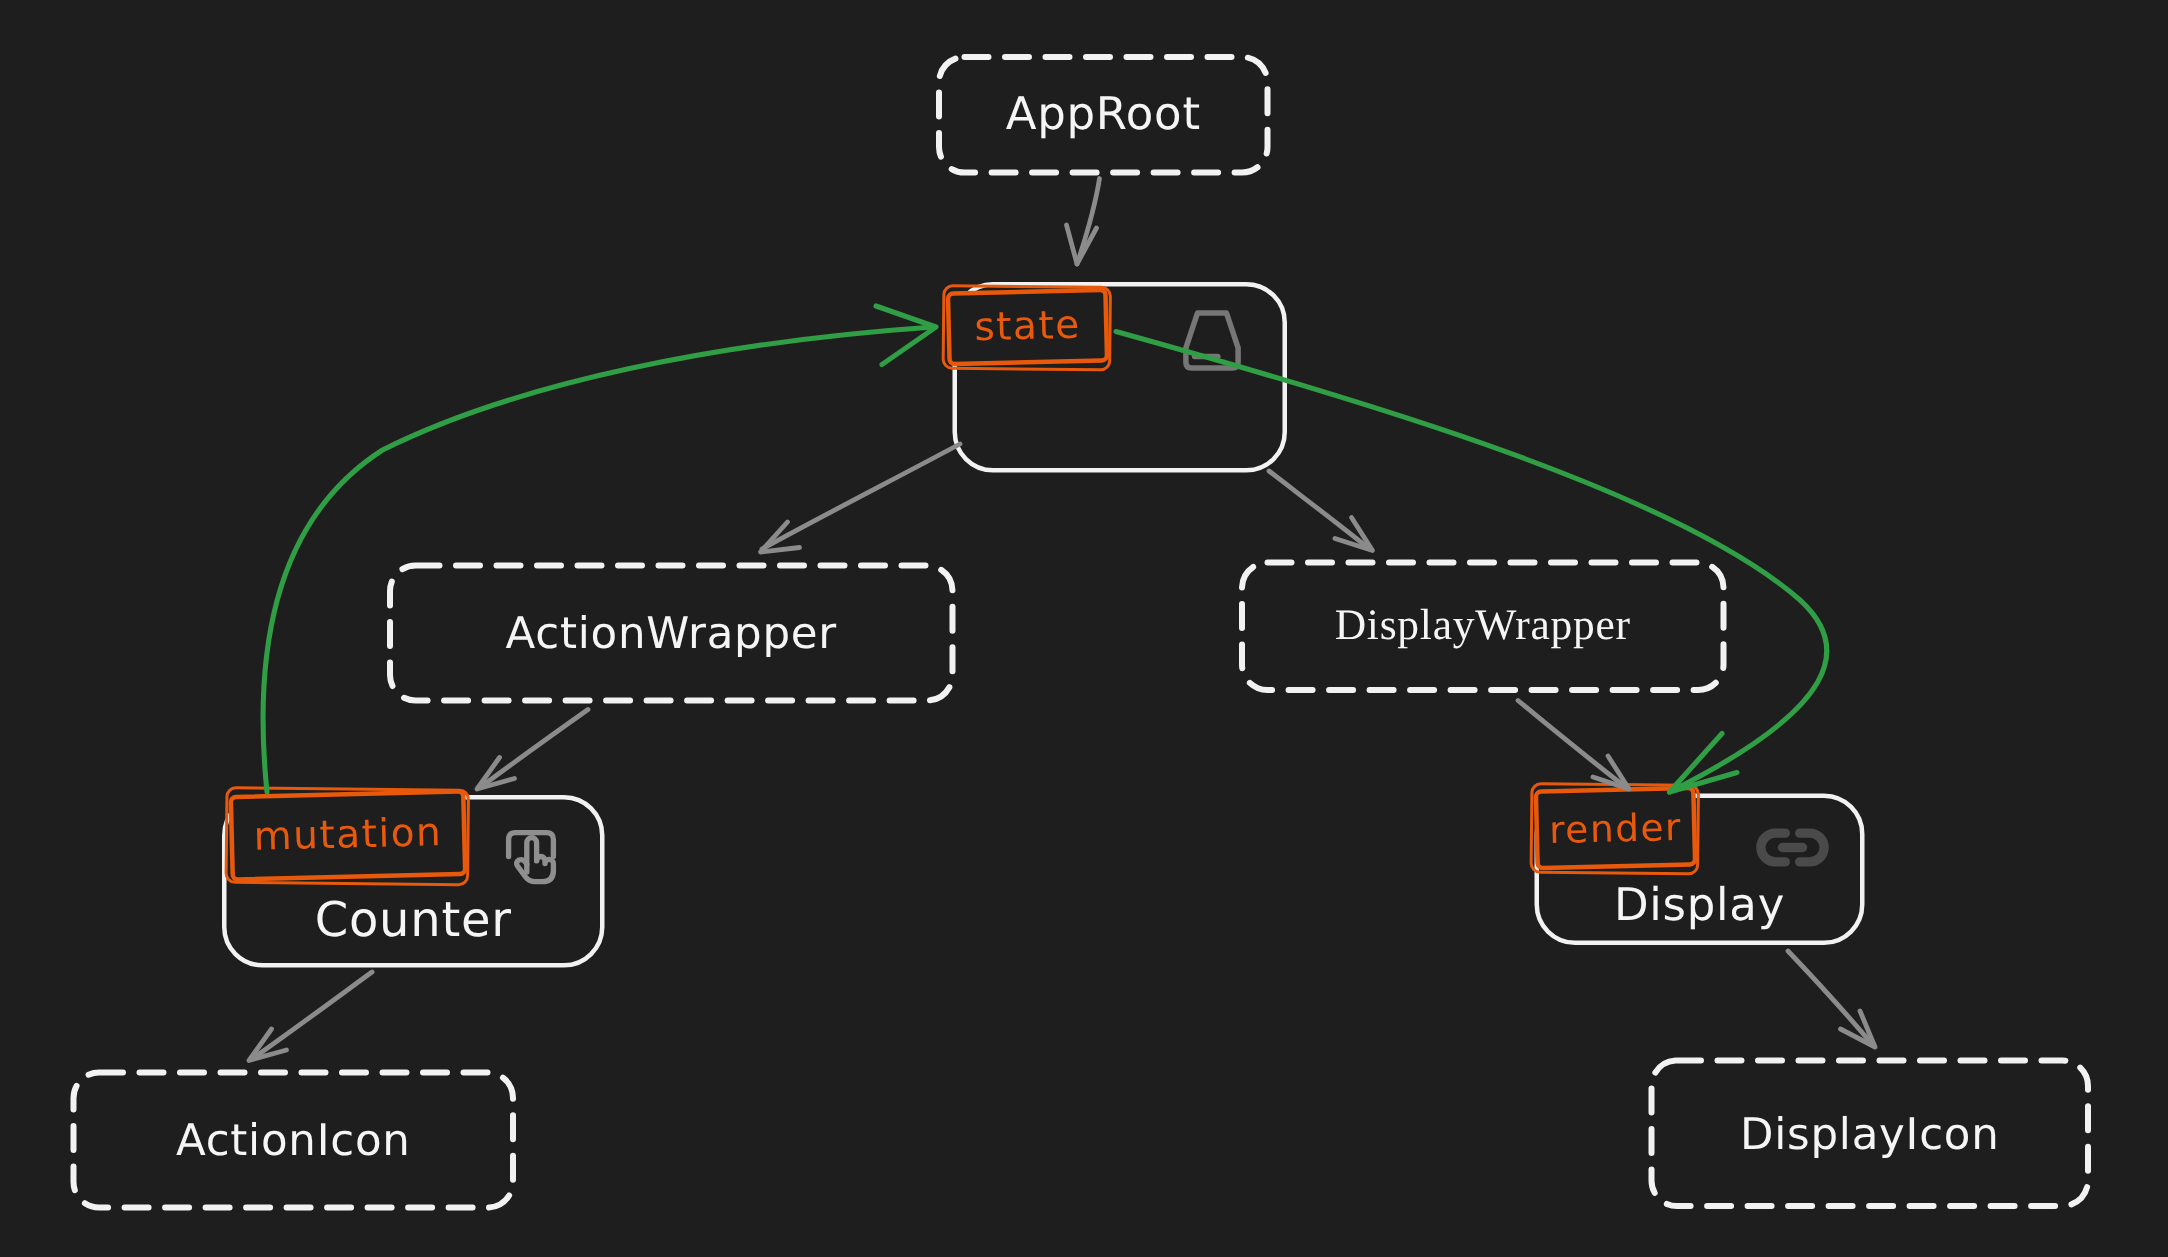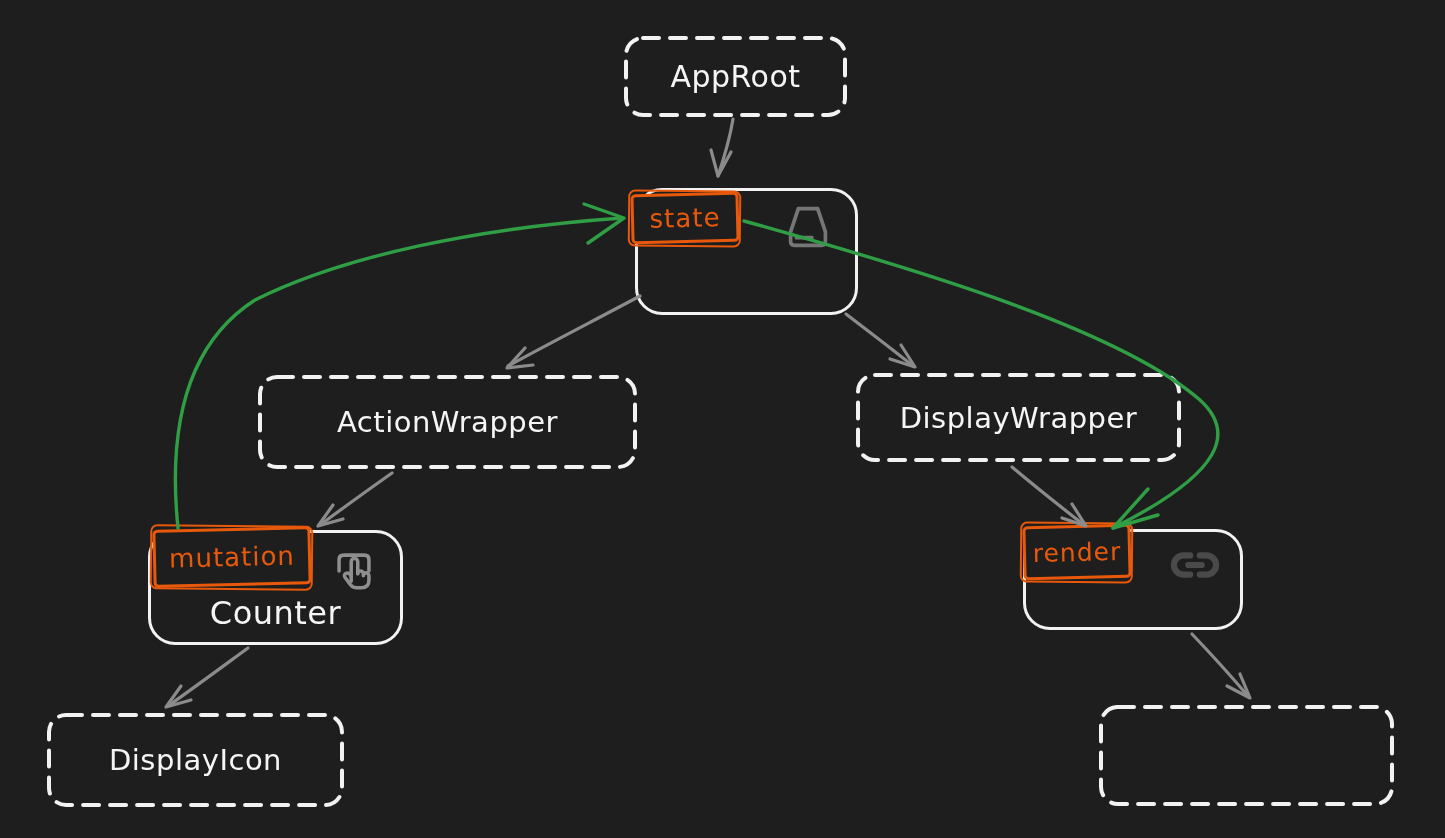--- a/index.html
+++ b/index.html
@@ -60,21 +60,21 @@
   }
 
   .node-icon{position:absolute;z-index:2;}
   .node-icon svg{display:block;}
   .node-icon path,.node-icon circle{fill:none;stroke-linecap:round;stroke-linejoin:round;}
 
   
   #node-approot       {left:623px;top:35px; width:225px;height:83px; font-size:30px;}
   #node-counter       {left:635px;top:188px;width:223px;height:127px;font-size:32px;}
   #node-actionwrapper {left:257px;top:374px;width:381px;height:96px; font-size:29px;align-items:center;}
-  #node-displaywrapper{left:855px;top:372px;width:327px;height:91px; font-size:29px;}
+  #node-displaywrapper{left:825px;top:372px;width:327px;height:91px; font-size:29px;font-family:Liberation Serif, serif;}
   #node-action        {left:148px;top:530px;width:255px;height:115px;font-size:32px;}
   #node-display       {left:1023px;top:529px;width:220px;height:101px;font-size:30px;}
   #node-actionicon    {left:46px; top:712px;width:299px;height:96px; font-size:29px;}
   #node-displayicon   {left:1098px;top:704px;width:297px;height:103px;font-size:29px;}
 
   #node-counter .label{bottom:12px;}
   #node-action  .label{bottom:10px;}
   #node-display .label{bottom:6px;}
 
   #badge-state   {left:-7px;top:2px; width:108px;height:50px;font-size:26px;}
@@ -148,33 +148,35 @@
     <div class="badge" id="badge-render">
       <span>render</span>
     </div>
     <span class="node-icon" id="icon-display">
       <svg width="64" height="46" viewBox="0 0 64 48" stroke="var(--icon-link)" stroke-width="6.5">
         <path d="M27 14 H20 A10 10 0 0 0 20 34 H27" fill="none"></path>
         <path d="M37 14 H44 A10 10 0 0 1 44 34 H37" fill="none"></path>
         <path d="M25 24 H39" fill="none"></path>
       </svg>
     </span>
+    <span class="label">Display</span>
   </div>
 
   <div class="node dashed" id="node-actionicon">
     <svg class="dashbox">
         <rect></rect>
       </svg>
+    <span class="label">ActionIcon</span>
+  </div>
+
+  <div class="node dashed" id="node-displayicon">
+    <svg class="dashbox">
+        <rect></rect>
+      </svg>
     <span class="label">DisplayIcon</span>
-  </div>
-
-  <div class="node dashed" id="node-displayicon">
-    <svg class="dashbox">
-        <rect></rect>
-      </svg>
   </div>
 
   <svg id="edges">
 
     <g>
       <path class="edge-gray" d="M733 119 C730 138 724 158 718 176"></path>
       <polyline class="edge-gray" points="711 150 718 176 731 152"></polyline>
     </g>
     <g>
       <path class="edge-gray" d="M640 296 C595 320 550 343 508 366"></path>

